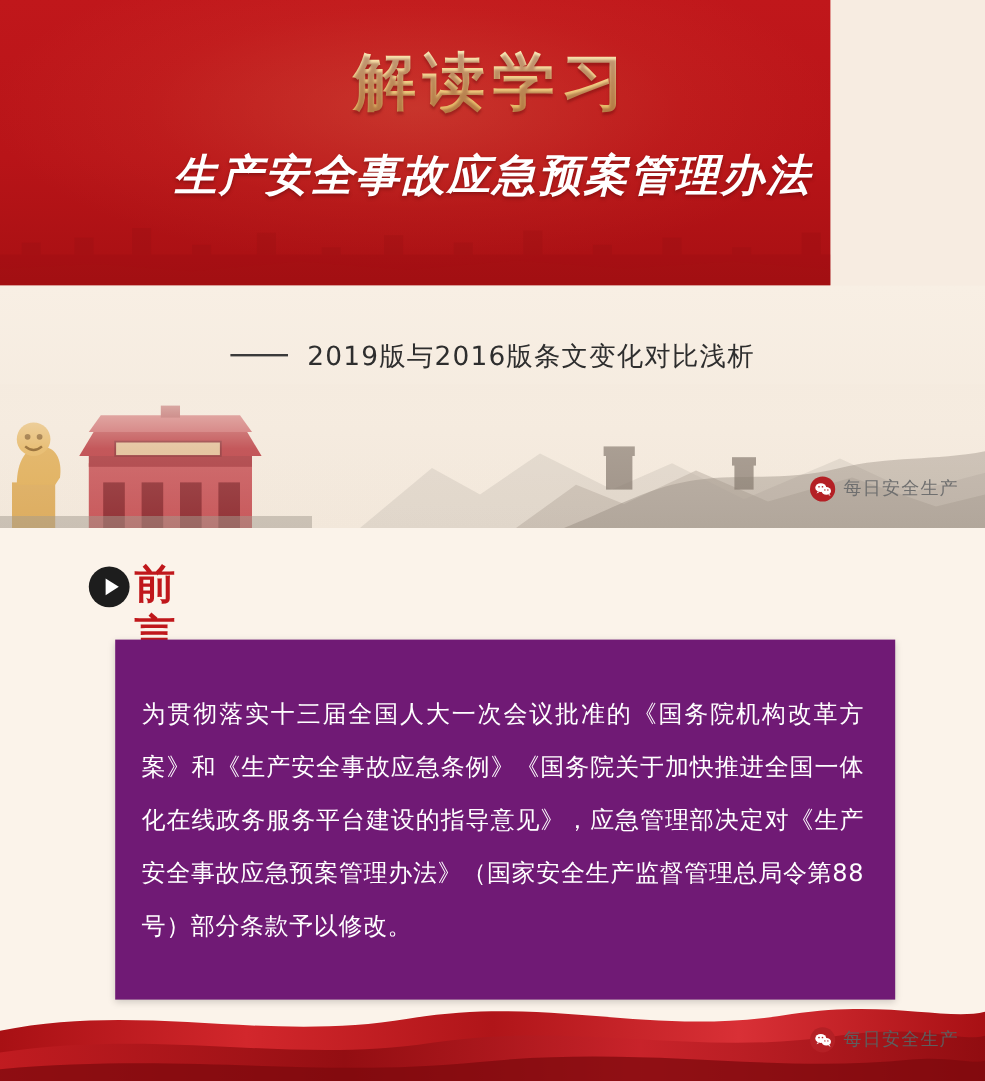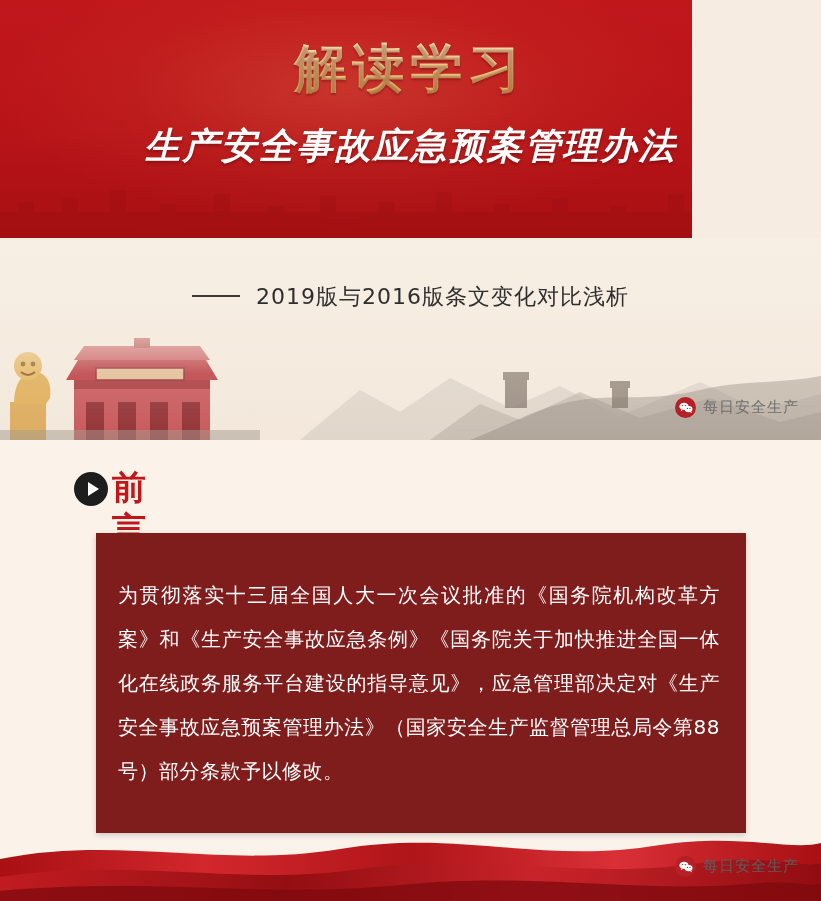--- a/index.html
+++ b/index.html
@@ -184,21 +184,21 @@
     font-family: "DejaVu Sans", "Liberation Sans", sans-serif;
     width: 42px;
   }
 
   .body-card {
     position: absolute;
     left: 96px;
     top: 533px;
     width: 650px;
     height: 300px;
-    background: #7f1d1d;
+    background: #701a75;
     box-shadow: 0 2px 6px rgba(0,0,0,0.18);
   }
   .body-card-inner {
     position: absolute;
     left: 22px;
     top: 20px;
     right: 26px;
     bottom: 20px;
   }
   .body-text {

